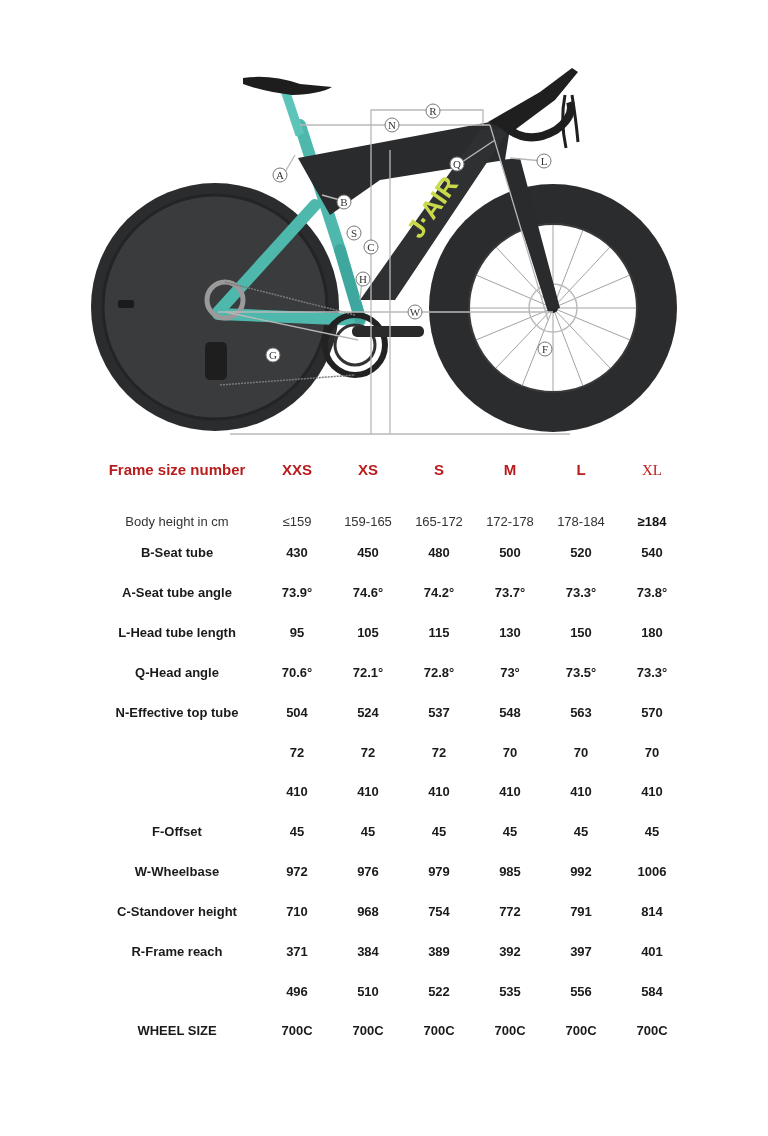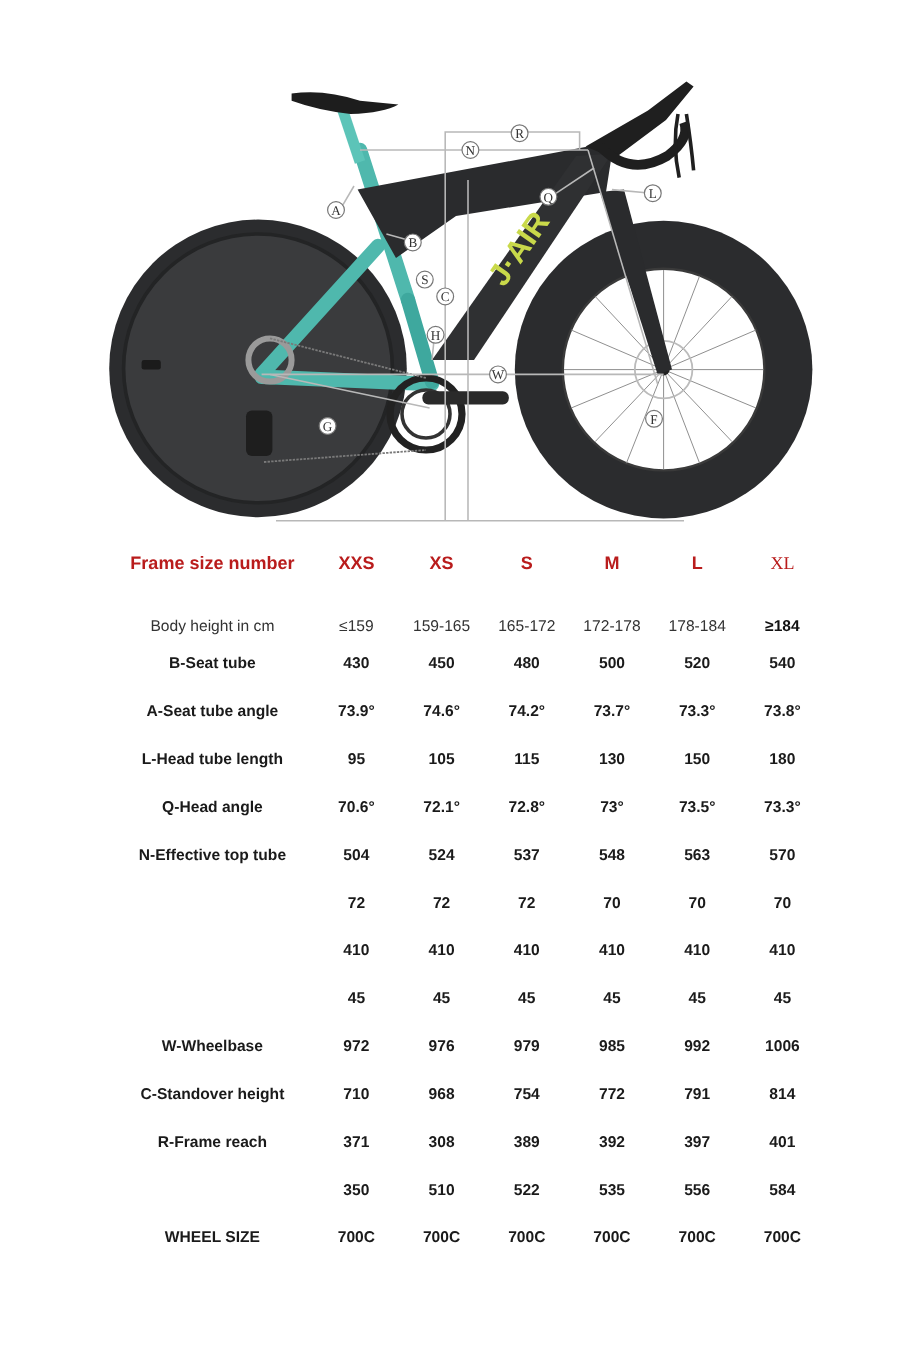--- a/index.html
+++ b/index.html
@@ -244,20 +244,21 @@
   <div class="row" style="top:322px">
     <div class="cell v" style="left:297px">410</div>
     <div class="cell v" style="left:368px">410</div>
     <div class="cell v" style="left:439px">410</div>
     <div class="cell v" style="left:510px">410</div>
     <div class="cell v" style="left:581px">410</div>
     <div class="cell v" style="left:652px">410</div>
   </div>
 
   <div class="row" style="top:362px">
+    <div class="cell label">F-Offset</div>
     <div class="cell v" style="left:297px">45</div>
     <div class="cell v" style="left:368px">45</div>
     <div class="cell v" style="left:439px">45</div>
     <div class="cell v" style="left:510px">45</div>
     <div class="cell v" style="left:581px">45</div>
     <div class="cell v" style="left:652px">45</div>
   </div>
 
   <div class="row" style="top:402px">
     <div class="cell label">W-Wheelbase</div>
@@ -275,29 +276,29 @@
     <div class="cell v" style="left:368px">968</div>
     <div class="cell v" style="left:439px">754</div>
     <div class="cell v" style="left:510px">772</div>
     <div class="cell v" style="left:581px">791</div>
     <div class="cell v" style="left:652px">814</div>
   </div>
 
   <div class="row" style="top:482px">
     <div class="cell label">R-Frame reach</div>
     <div class="cell v" style="left:297px">371</div>
-    <div class="cell v" style="left:368px">308</div>
+    <div class="cell v" style="left:368px">384</div>
     <div class="cell v" style="left:439px">389</div>
     <div class="cell v" style="left:510px">392</div>
     <div class="cell v" style="left:581px">397</div>
     <div class="cell v" style="left:652px">401</div>
   </div>
 
   <div class="row" style="top:522px">
-    <div class="cell v" style="left:297px">350</div>
+    <div class="cell v" style="left:297px">496</div>
     <div class="cell v" style="left:368px">510</div>
     <div class="cell v" style="left:439px">522</div>
     <div class="cell v" style="left:510px">535</div>
     <div class="cell v" style="left:581px">556</div>
     <div class="cell v" style="left:652px">584</div>
   </div>
 
   <div class="row" style="top:561px">
     <div class="cell label">WHEEL SIZE</div>
     <div class="cell v" style="left:297px">700C</div>

